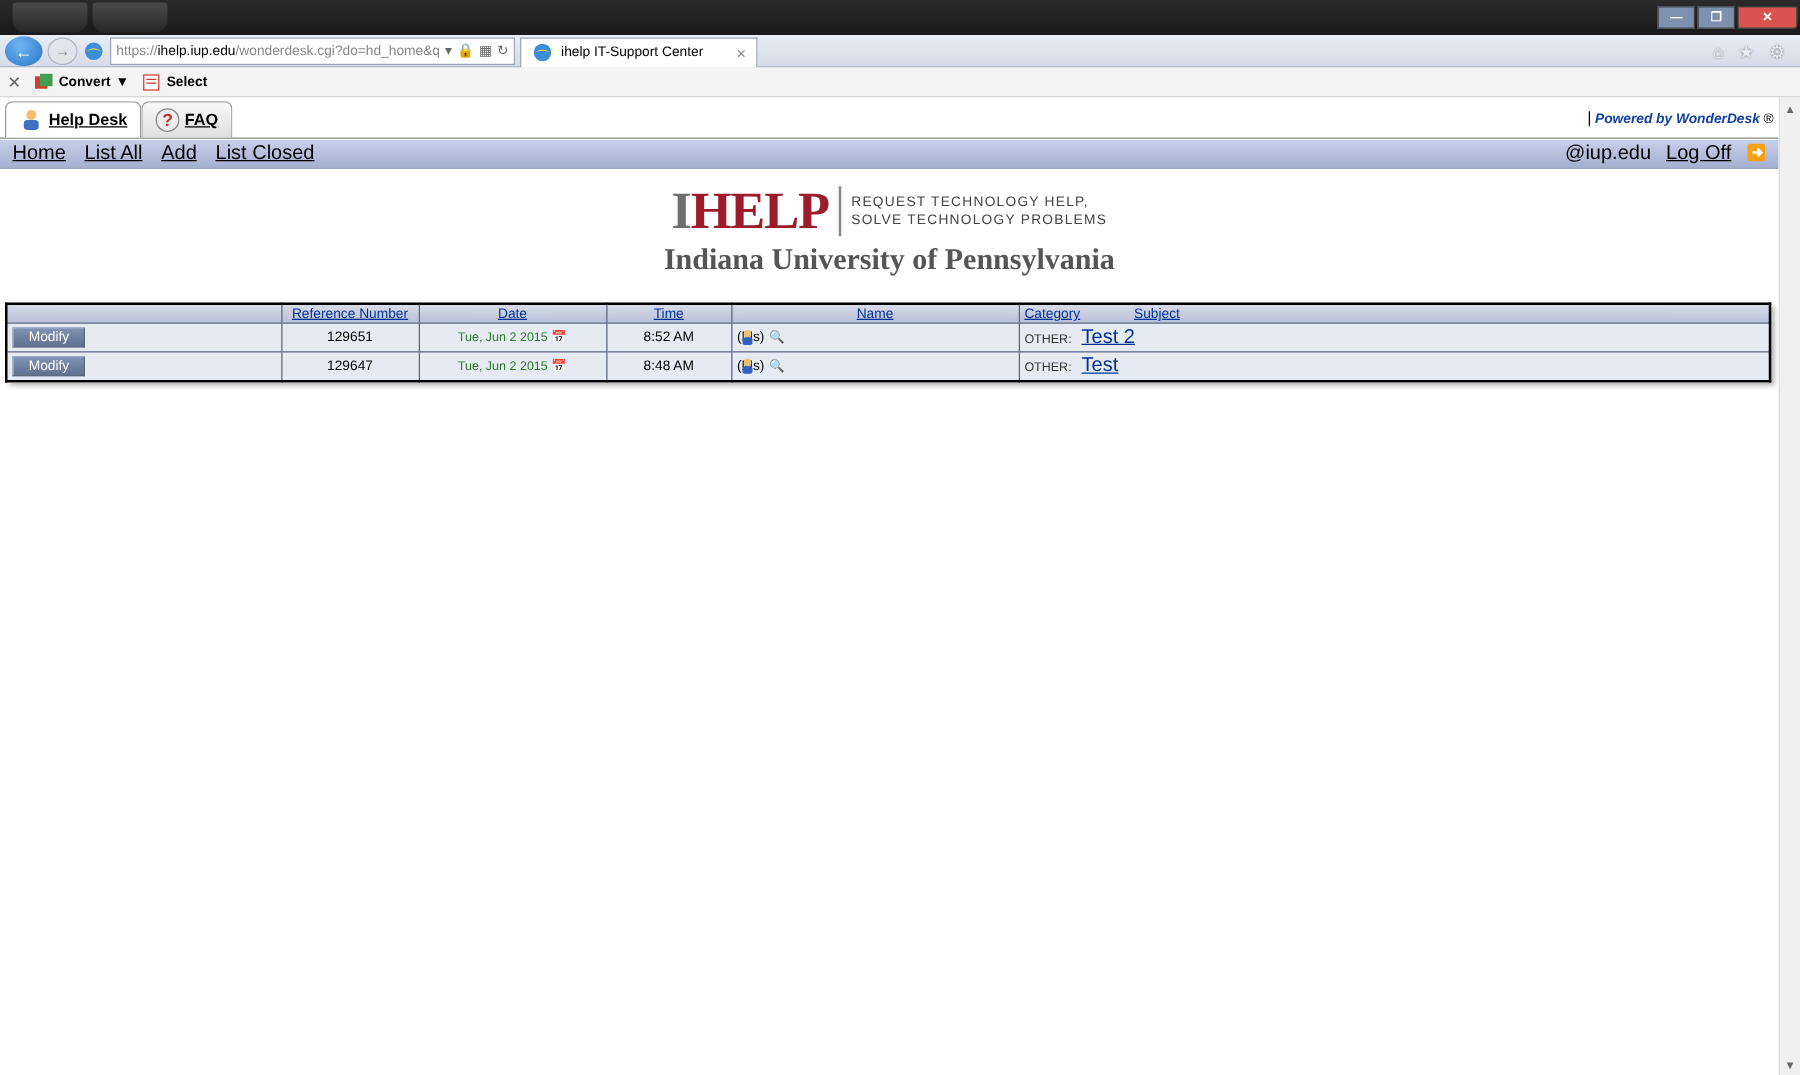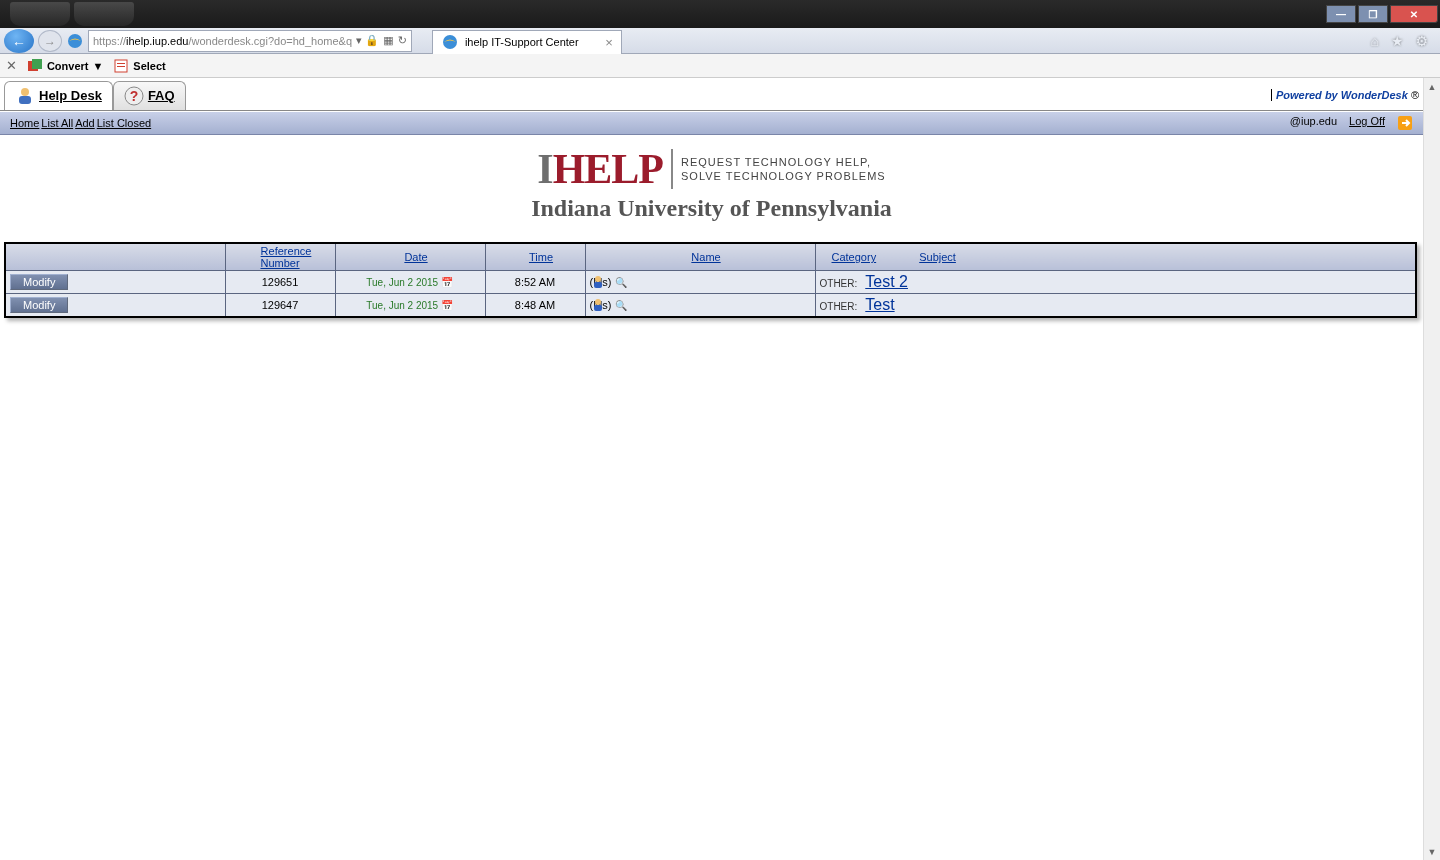--- a/index.html
+++ b/index.html
@@ -84,21 +84,21 @@
   padding: 0 4px; gap: 4px;
   font-size: 11px;
 }
 .addr-text {
   flex: 1;
   color: #888;
   white-space: nowrap; overflow: hidden;
 }
 .addr-text .domain { color: #000; }
 .addr-ctrl { color: #666; font-size: 11px; cursor: pointer; }
-.tab-strip { display: flex; align-items: flex-end; height: 26px; margin-left: 16px; }
+.tab-strip { display: flex; align-items: flex-end; height: 26px; margin-left: 0; }
 .browser-tab {
   height: 24px;
   background: #fff;
   border: 1px solid #a0a8b8;
   border-bottom: none;
   display: flex; align-items: center;
   padding: 0 8px; gap: 6px;
   font-size: 11px;
   min-width: 190px;
 }
@@ -191,22 +191,22 @@
 .powered .reg { color: #000; font-style: normal; font-weight: normal; }
 
 
 .linkbar {
   height: 24px;
   background: linear-gradient(180deg, #c8d0e8 0%, #a4b0d0 100%);
   border-top: 1px solid #fff;
   border-bottom: 1px solid #7a85a8;
   display: flex; align-items: center;
   padding: 0 10px;
-  gap: 2px;
-  font-size: 11px;
+  gap: 15px;
+  font-size: 16px;
 }
 .linkbar a { color: #000; text-decoration: underline; cursor: pointer; }
 .linkbar-right { margin-left: auto; display: flex; gap: 12px; }
 .logoff-icon { width: 16px; height: 16px; }
 
 
 .logo-area {
   text-align: center;
   padding: 10px 0 20px 0;
 }
@@ -226,21 +226,21 @@
   border: 2px solid #000;
   box-shadow: 3px 3px 4px rgba(0,0,0,0.3);
   font-size: 11px;
 }
 .ticket-table th {
   background: linear-gradient(180deg, #d8dce8, #b8c0d8);
   border: 1px solid #5a6580;
   padding: 1px 4px;
   font-weight: normal;
 }
-.ticket-table th a { color: #003399; text-decoration: underline; cursor: pointer; margin-left: 12px; }
+.ticket-table th a { color: #003399; text-decoration: underline; cursor: pointer; }
 .ticket-table td {
   border: 1px solid #5a6580;
   padding: 2px 4px;
   background: #e6eaf2;
   height: 20px;
   margin-top: 22px;
 }
 .modify-btn {
   display: inline-block;
   background: linear-gradient(180deg, #8090b0, #607090);

